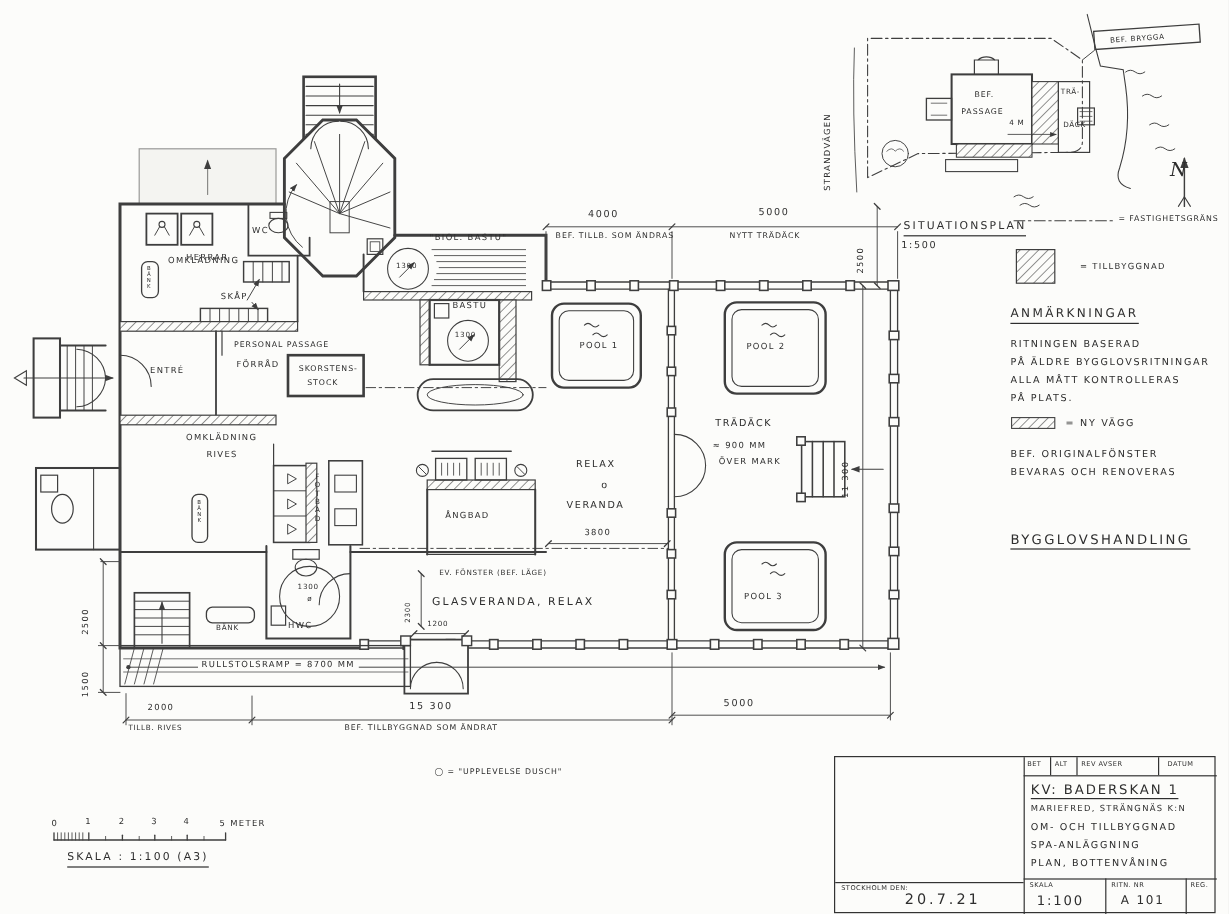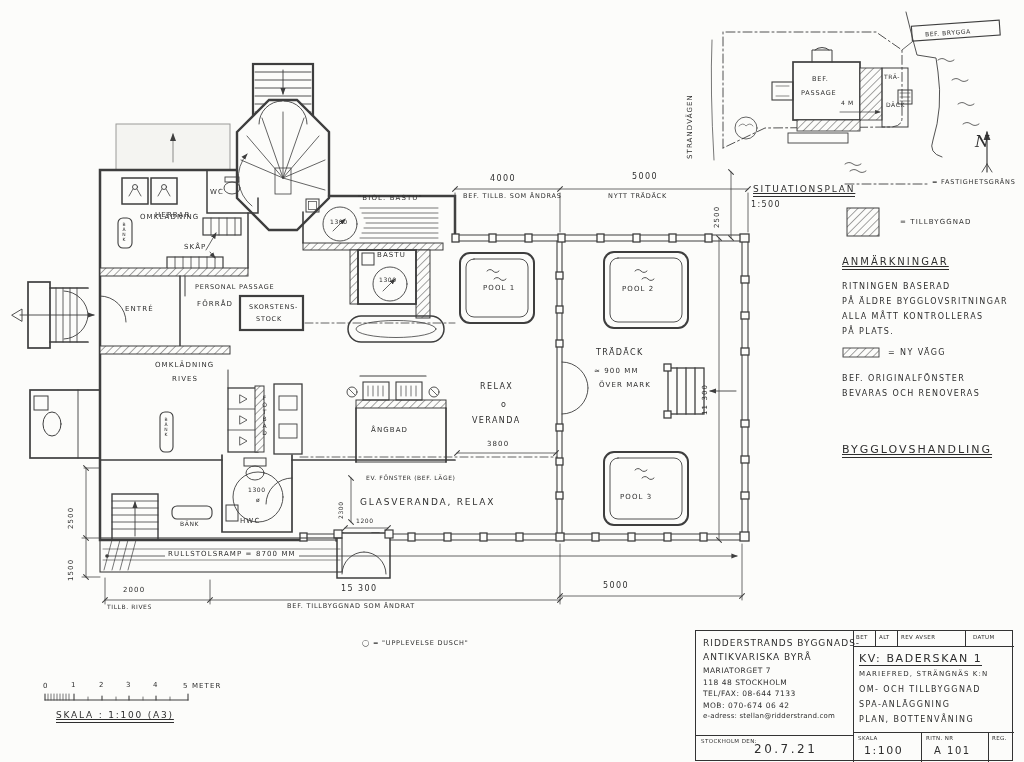--- a/index.html
+++ b/index.html
@@ -9,21 +9,21 @@
   .lbl{position:absolute;white-space:nowrap;font-size:8px;letter-spacing:1.4px;line-height:1;}
   .s45{font-size:4.5px;letter-spacing:0;}
   .s55{font-size:5.5px;letter-spacing:.4px;}
   .s6{font-size:6px;letter-spacing:.6px;}
   .s65{font-size:6.5px;letter-spacing:.8px;}
   .s7{font-size:7px;letter-spacing:1.1px;}
   .s9{font-size:9px;letter-spacing:1.8px;}
   .s10{font-size:10px;letter-spacing:2px;}
   .s11{font-size:11px;letter-spacing:2px;text-align:right;}
   .s13{font-size:13px;letter-spacing:3px;}
-  .u{border-bottom:1.2px solid #2e2e2e;padding-bottom:2px;text-decoration:underline;}
+  .u{border-bottom:1.2px solid #2e2e2e;padding-bottom:2px;}
   .rot{transform:rotate(-90deg);transform-origin:left bottom;}
   .stack{writing-mode:vertical-rl;text-orientation:upright;letter-spacing:0;}
   .bgp{background:#fcfcfa;padding:0 3px;}
   .tb{position:absolute;left:695px;top:630px;width:318px;height:131px;
       border:1.7px solid #333;box-sizing:border-box;background:#fcfcfa;}
   .tb *{box-sizing:border-box;}
   .tbline{position:absolute;background:#333;}
   .comp{font-size:7.5px;letter-spacing:.5px;line-height:1.55;}
   .comp .big{font-size:9px;letter-spacing:1px;}
   .comp .mail{font-size:7px;letter-spacing:.2px;text-transform:none;}
@@ -508,29 +508,20 @@
 
   <div class="lbl s55" style="left:160px;top:4px">BET</div>
   <div class="tbline" style="left:179px;top:0;width:1px;height:15px"></div>
   <div class="lbl s55" style="left:183px;top:4px">ALT</div>
   <div class="tbline" style="left:201px;top:0;width:1px;height:15px"></div>
   <div class="lbl s55" style="left:205px;top:4px">REV AVSER</div>
   <div class="tbline" style="left:269px;top:0;width:1px;height:15px"></div>
   <div class="lbl s55" style="left:277px;top:4px">DATUM</div>
   <div class="tbline" style="left:157px;top:15px;width:161px;height:1.2px"></div>
 
-  <div class="comp" style="position:absolute;left:7px;top:6px">
-    <div class="big">RIDDERSTRANDS BYGGNADS-</div>
-    <div class="big">ANTIKVARISKA BYRÅ</div>
-    <div>MARIATORGET 7</div>
-    <div>118 48 STOCKHOLM</div>
-    <div>TEL/FAX: 08-644 7133</div>
-    <div>MOB: 070-674 06 42</div>
-    <div class="mail">e-adress: stellan@ridderstrand.com</div>
-  </div>
 
   <div class="tbline" style="left:0;top:104px;width:157px;height:1.2px"></div>
   <div class="lbl s55" style="left:5px;top:108px">STOCKHOLM DEN:</div>
   <div class="lbl" style="left:58px;top:112px;font-size:12px;letter-spacing:2.5px">20.7.21</div>
 
   <div class="lbl" style="left:163px;top:22px;font-size:11px;letter-spacing:1.6px;border-bottom:1.2px solid #2e2e2e;padding-bottom:1px">KV: BADERSKAN 1</div>
   <div class="lbl s7" style="left:163px;top:40px">MARIEFRED, STRÄNGNÄS K:N</div>
   <div class="lbl" style="left:163px;top:55px">OM- OCH TILLBYGGNAD</div>
   <div class="lbl" style="left:163px;top:70px">SPA-ANLÄGGNING</div>
   <div class="lbl" style="left:163px;top:85px">PLAN, BOTTENVÅNING</div>

